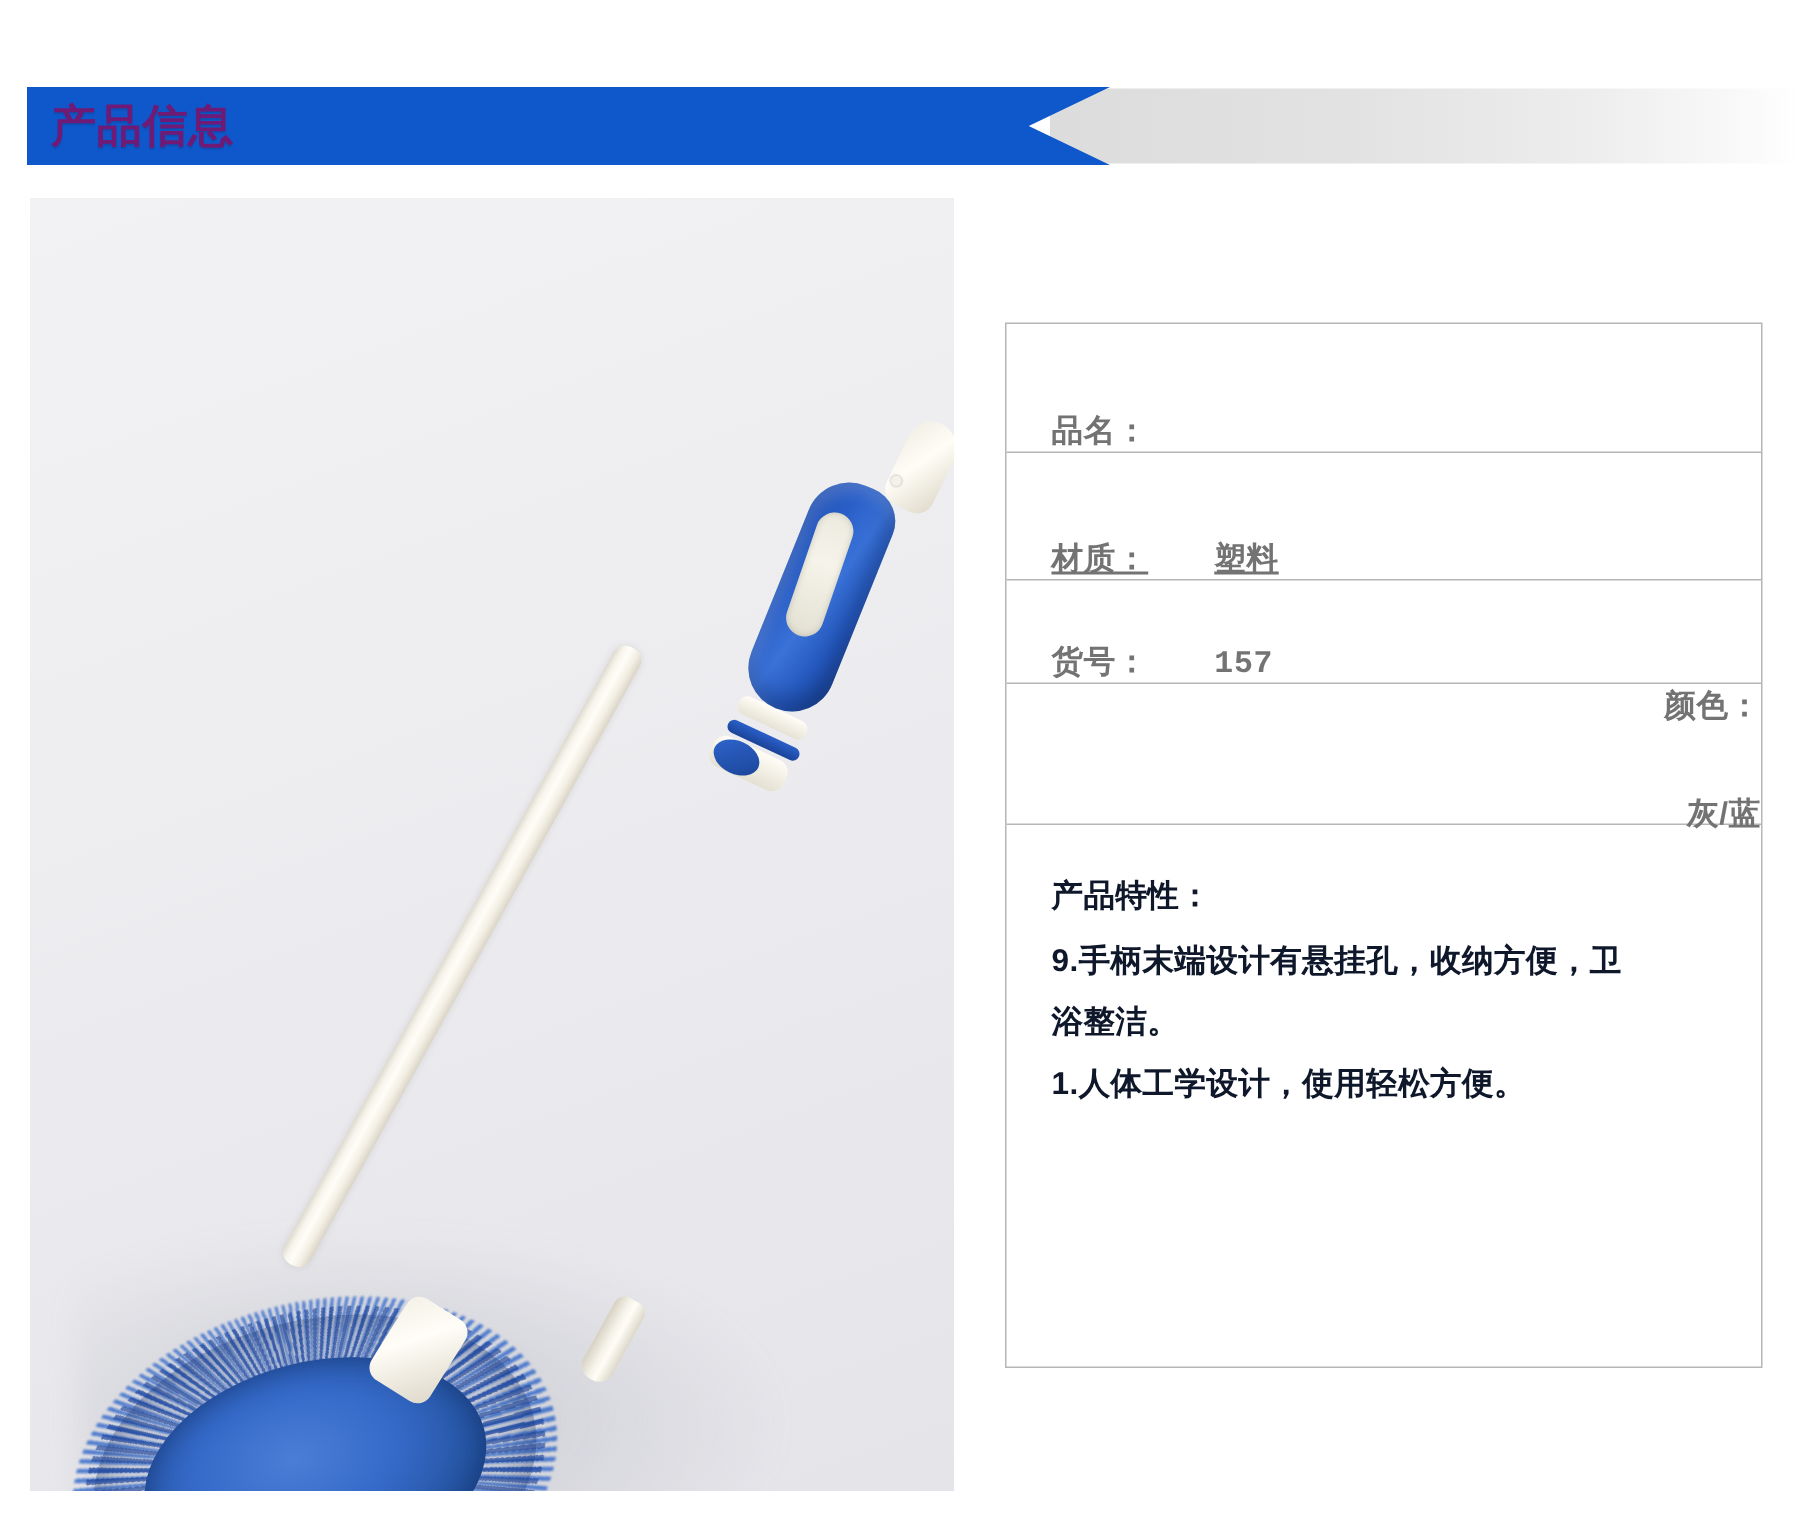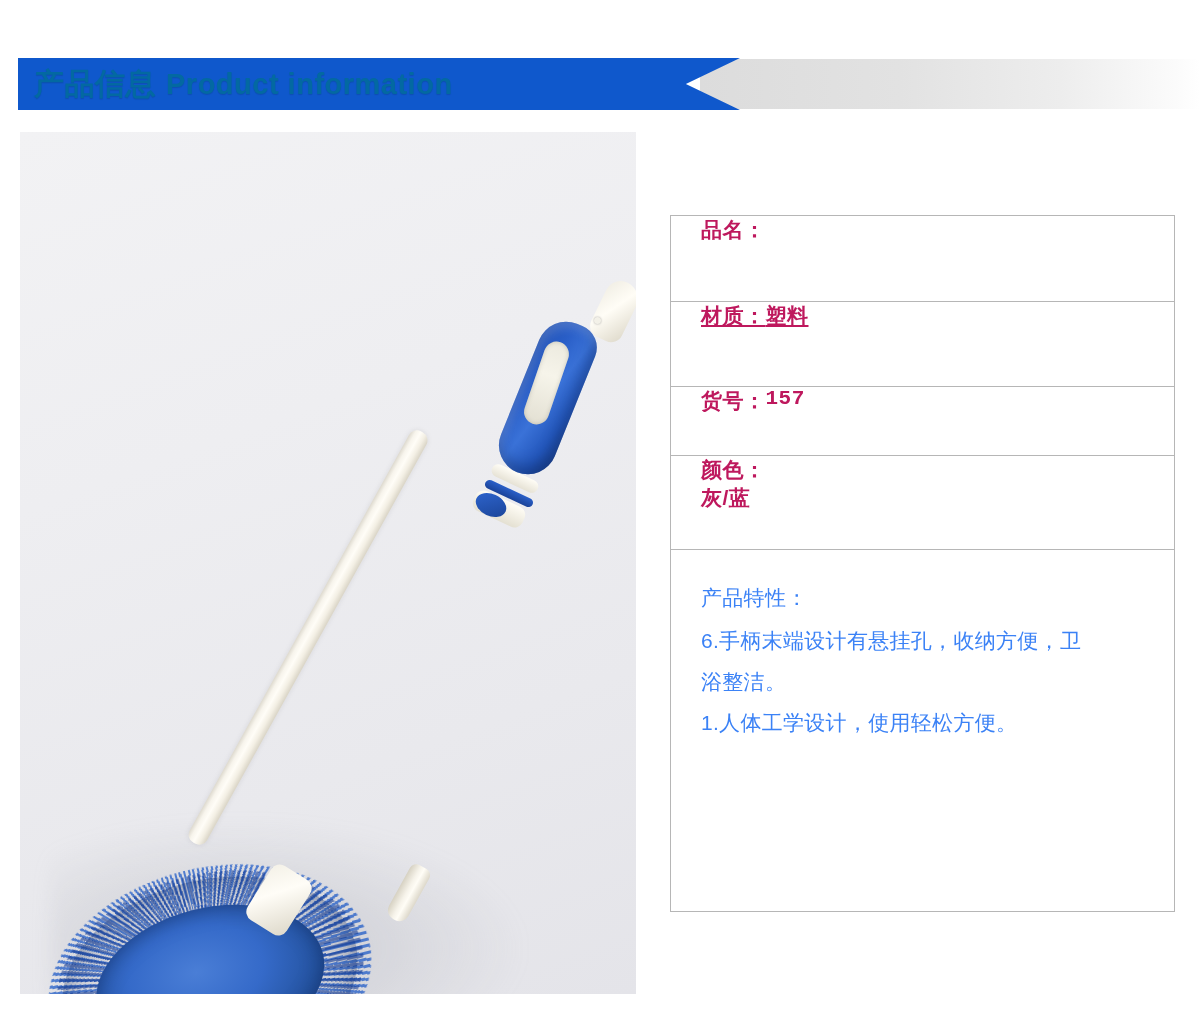--- a/index.html
+++ b/index.html
@@ -21,21 +21,21 @@
   }
   .banner-blue{
     position:absolute;left:18px;top:0;width:722px;height:52px;
     background:#0f58cc;
     -webkit-clip-path:polygon(0 0,100% 0,92.5% 50%,100% 100%,0 100%);
     clip-path:polygon(0 0,100% 0,92.5% 50%,100% 100%,0 100%);
   }
   .banner-title{
     position:absolute;left:34px;top:0;height:52px;
     display:flex;align-items:center;
-    color:#0369a1;font-size:30px;font-weight:bold;
+    color:#701a75;font-size:30px;font-weight:bold;
     letter-spacing:0.5px;white-space:nowrap;
     text-shadow:0 1px 1px rgba(0,0,0,.12);
   }
   .banner-title .cn{font-size:30px;}
   .banner-title .en{font-size:29px;margin-left:10px;}
 
   
   .photo{
     position:absolute;left:20px;top:132px;width:616px;height:862px;
     background:linear-gradient(160deg,#f2f2f4 0%,#eeeef1 35%,#e9e9ed 70%,#e4e4e9 100%);
@@ -162,54 +162,54 @@
   
   .spec{
     position:absolute;left:670px;top:215px;width:505px;height:697px;
     border:1px solid #b6b6b6;
     box-sizing:border-box;
     background:#ffffff;
   }
   .spec-row{
     box-sizing:border-box;
     border-bottom:1px solid #b6b6b6;
-    display:flex;align-items:flex-start;
+    display:flex;align-items:flex-end;
     padding-left:30px;
-    color:#be185d;
+    color:#737373;
     font-size:21px;
     font-weight:bold;
     letter-spacing:.5px;
+    gap:44px;
   }
   .r1{height:86px;}
   .r2{height:85px;text-decoration:underline;}
   .r3{height:69px;font-family:Liberation Mono, monospace;}
   .r4{height:94px;flex-direction:column;}
   .spec-features{
     box-sizing:border-box;
     padding:28px 22px 0 30px;
-    color:#3b82f6;
+    color:#0f172a;
     font-size:21px;
-    font-weight:normal;
+    font-weight:bold;
     line-height:1.95;
     letter-spacing:.3px;
   }
   .feat-title{margin-bottom:2px;}
   .feat-item{}
 </style>
 </head>
 <body>
 
 <div class="page">
 
   <div class="banner-wrap">
     <div class="banner-gray"></div>
     <div class="banner-blue"></div>
     <div class="banner-title">
       <span class="cn">产品信息</span>
-      <span class="en">Product information</span>
     </div>
   </div>
 
   <div class="photo">
     <div class="photo-inner">
       <div class="floor-shadow"></div>
 
       <div class="head">
         <div class="head-fuzz"></div>
         <div class="bristles-outer"></div>
@@ -250,20 +250,20 @@
       <span>157</span>
     </div>
 
     <div class="spec-row r4">
       <span>颜色：</span>
       <span>灰/蓝</span>
     </div>
 
     <div class="spec-features">
       <div class="feat-title">产品特性：</div>
-      <div class="feat-item">6.手柄末端设计有悬挂孔，收纳方便，卫</div>
+      <div class="feat-item">9.手柄末端设计有悬挂孔，收纳方便，卫</div>
       <div class="feat-item">浴整洁。</div>
       <div class="feat-item">1.人体工学设计，使用轻松方便。</div>
     </div>
 
   </div>
 
 </div>
 
 </body></html>

